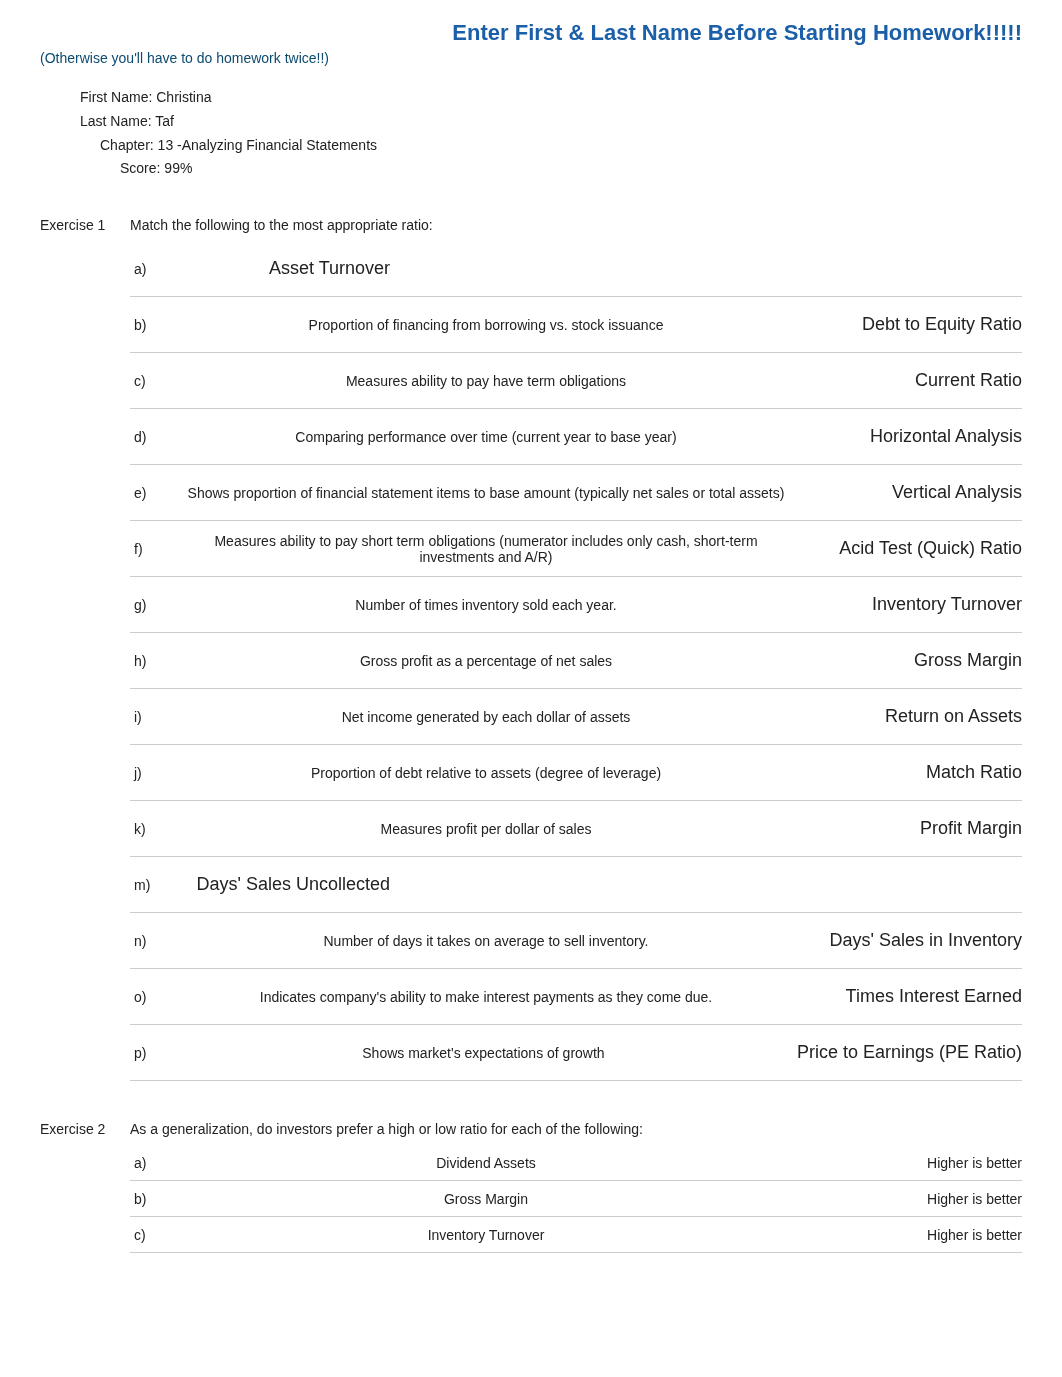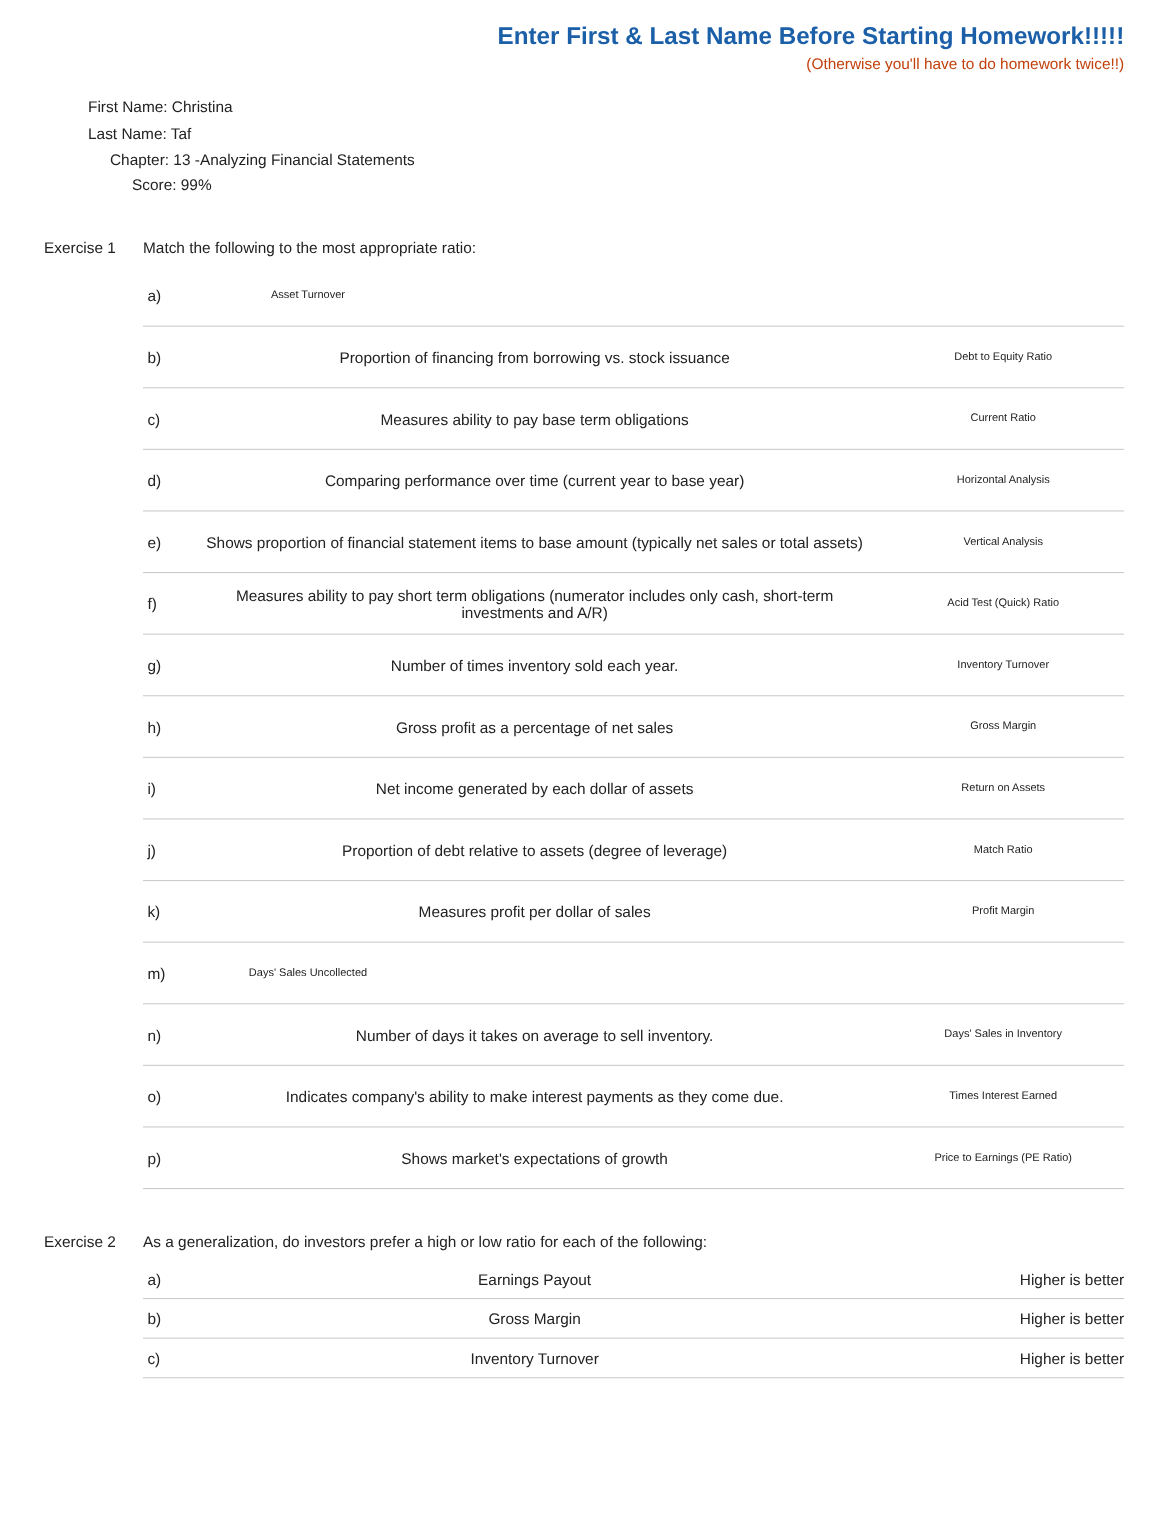--- a/index.html
+++ b/index.html
@@ -12,23 +12,23 @@
       padding: 20px 40px;
     }
     .header-title {
       text-align: right;
       color: #1a5fa8;
       font-size: 22px;
       font-weight: bold;
       margin-bottom: 4px;
     }
     .header-subtitle {
-      text-align: right;
-      font-size: 14px;
-      color: #c2410c;
+      text-align: left;
+      font-size: 14px;
+      color: #0c4a6e;
       margin-bottom: 20px;
     }
     .meta-info {
       margin-left: 40px;
       margin-bottom: 36px;
       line-height: 1.7;
     }
     .meta-info .chapter {
       margin-left: 20px;
     }
@@ -68,22 +68,22 @@
       padding-left: 4px;
     }
     .row-description {
       flex: 1;
       text-align: center;
       font-size: 14px;
       padding: 0 10px;
     }
     .row-answer {
       min-width: 220px;
-      text-align: center;
-      font-size: 10px;
+      text-align: right;
+      font-size: 18px;
     }
     
     .ex2-rows {
       margin-left: 90px;
     }
     .ex2-row {
       display: flex;
       align-items: center;
       min-height: 36px;
       border-bottom: 1px solid #ccc;
@@ -131,21 +131,21 @@
     <span class="row-letter">a)</span>
     <span class="row-answer">Asset Turnover</span>
   </div>
       <div class="exercise-row">
     <span class="row-letter">b)</span>
     <span class="row-description">Proportion of financing from borrowing vs. stock issuance</span>
     <span class="row-answer">Debt to Equity Ratio</span>
   </div>
       <div class="exercise-row">
     <span class="row-letter">c)</span>
-    <span class="row-description">Measures ability to pay base term obligations</span>
+    <span class="row-description">Measures ability to pay have term obligations</span>
     <span class="row-answer">Current Ratio</span>
   </div>
       <div class="exercise-row">
     <span class="row-letter">d)</span>
     <span class="row-description">Comparing performance over time (current year to base year)</span>
     <span class="row-answer">Horizontal Analysis</span>
   </div>
       <div class="exercise-row">
     <span class="row-letter">e)</span>
     <span class="row-description">Shows proportion of financial statement items to base amount (typically net sales or total assets)</span>
@@ -204,21 +204,21 @@
 </div>
 
 <div class="exercise-block">
   <div class="exercise-header">
     <span class="exercise-label">Exercise 2</span>
     <span class="exercise-instruction">As a generalization, do investors prefer a high or low ratio for each of the following:</span>
   </div>
   <div class="ex2-rows" id="ex2-rows">
       <div class="ex2-row">
     <span class="ex2-letter">a)</span>
-    <span class="ex2-item">Earnings Payout</span>
+    <span class="ex2-item">Dividend Assets</span>
     <span class="ex2-answer">Higher is better</span>
   </div>
       <div class="ex2-row">
     <span class="ex2-letter">b)</span>
     <span class="ex2-item">Gross Margin</span>
     <span class="ex2-answer">Higher is better</span>
   </div>
       <div class="ex2-row">
     <span class="ex2-letter">c)</span>
     <span class="ex2-item">Inventory Turnover</span>

